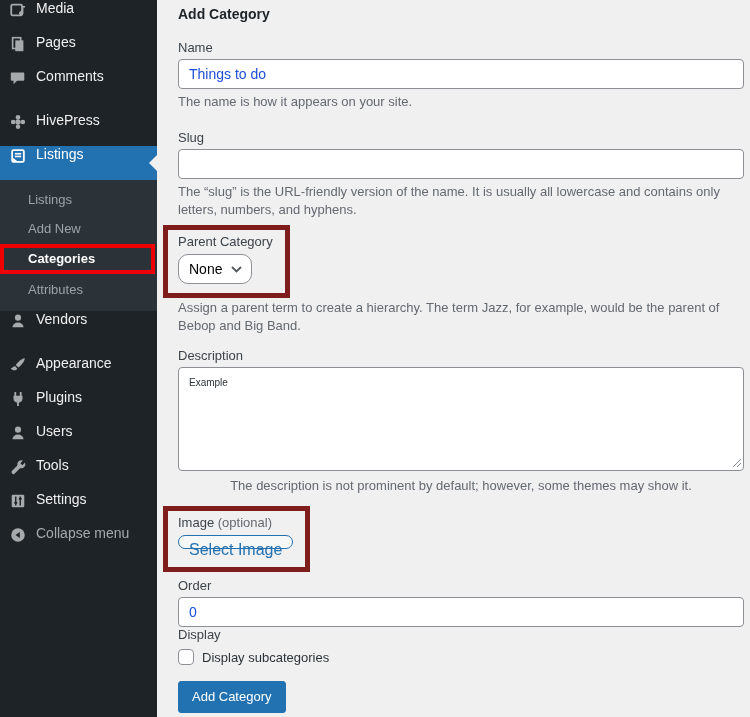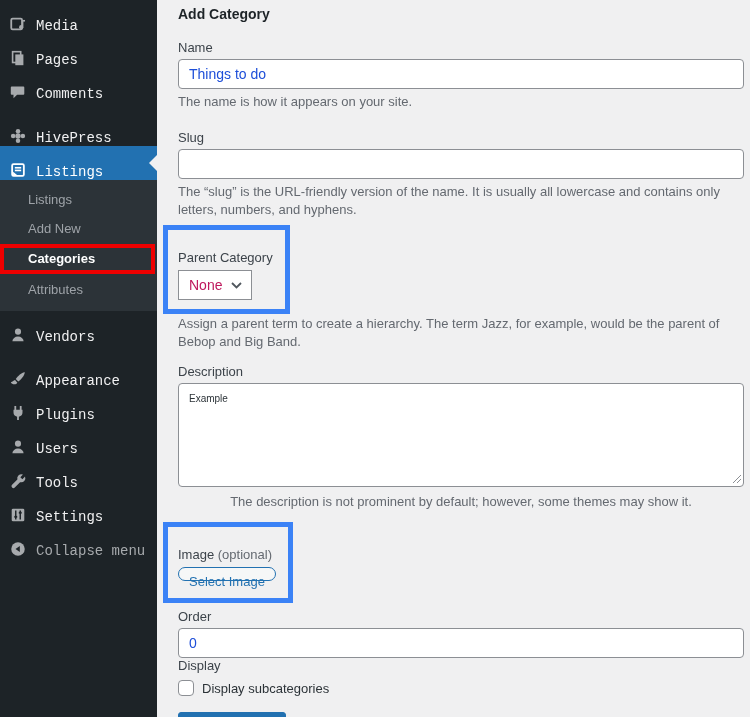--- a/index.html
+++ b/index.html
@@ -13,23 +13,23 @@
   }
 
   
   .sidebar {
     width:157px; flex-shrink:0;
     background:#1d2327;
     color:#f0f0f1;
     padding-top:0;
   }
   .menu-item {
-    height:34px; display:flex; align-items:flex-end;
+    height:34px; display:flex; align-items:flex-start;
     padding-left:8px; gap:8px;
-    font-size:14px; cursor:pointer; position:relative;font-family:Liberation Mono, monospace;
+    font-size:14px; cursor:pointer; position:relative;
   }
   .menu-item .icon {
     width:20px; height:20px; flex-shrink:0;
     display:flex; align-items:center; justify-content:center;
   }
   .menu-item .icon svg { display:block; }
   .menu-item.active { background:#2271b1; color:#fff; }
   .menu-item.active::after {
     content:""; position:absolute; right:0; top:50%; margin-top:-8px;
     border:8px solid transparent; border-right-color:#f0f0f1;
@@ -63,49 +63,49 @@
     border:1px solid #8c8f94; border-radius:4px;
     background:#fff; color:#1d4ed8;
     padding:0 10px; font-size:14px;
     font-family:"Liberation Sans", sans-serif;
   }
   .help {
     color:#646970; line-height:18px; margin:4px 0 0;
   }
   .red-frame {
     display:inline-block;
-    border:5px solid #3b82f6;
+    border:5px solid #7f1d1d;
     margin-left:-15px;
-    padding:20px 12px 9px 10px;
+    padding:4px 12px 9px 10px;
   }
   .select-control {
     display:inline-flex; align-items:center; gap:9px;
     height:30px; padding:0 9px 0 10px;
-    border:1px solid #8c8f94; border-radius:0;
-    background:#fff; color:#be185d; font-size:14px; cursor:pointer;
+    border:1px solid #8c8f94; border-radius:10px;
+    background:#fff; color:#000000; font-size:14px; cursor:pointer;
   }
   .textarea-wrap { position:relative; margin-top:3px; }
   .desc-textarea {
     display:block; width:100%; height:104px; resize:none;
     border:1px solid #8c8f94; border-radius:4px;
     background:#fff; color:#2c3338;
     padding:6px 10px; font-size:10px; line-height:18px;
     font-family:"Liberation Sans", sans-serif;
   }
   .resize-grip {
     position:absolute; right:3px; bottom:4px; width:10px; height:10px;
     background:repeating-linear-gradient(135deg, transparent 0 2px, #8c8f94 2px 3px);
     clip-path:polygon(100% 0, 0 100%, 100% 100%);
     pointer-events:none;
   }
   .btn-secondary {
     display:inline-block; height:14px; line-height:28px;
     padding:0 10px; background:#f6f7f7;
     border:1px solid #2271b1; border-radius:14px;
-    color:#2271b1; font-size:13px; cursor:pointer;
+    color:#2271b1; font-size:16px; cursor:pointer;
     font-family:"Liberation Sans", sans-serif;
   }
   .btn-primary {
     display:inline-block; height:32px; line-height:30px;
     padding:0 13px; background:#2271b1;
     border:1px solid #2271b1; border-radius:3px;
     color:#fff; font-size:13px; cursor:pointer;
     font-family:"Liberation Sans", sans-serif;
   }
   .checkbox-row { display:flex; align-items:center; margin-top:6px; color:#2c3338; }

